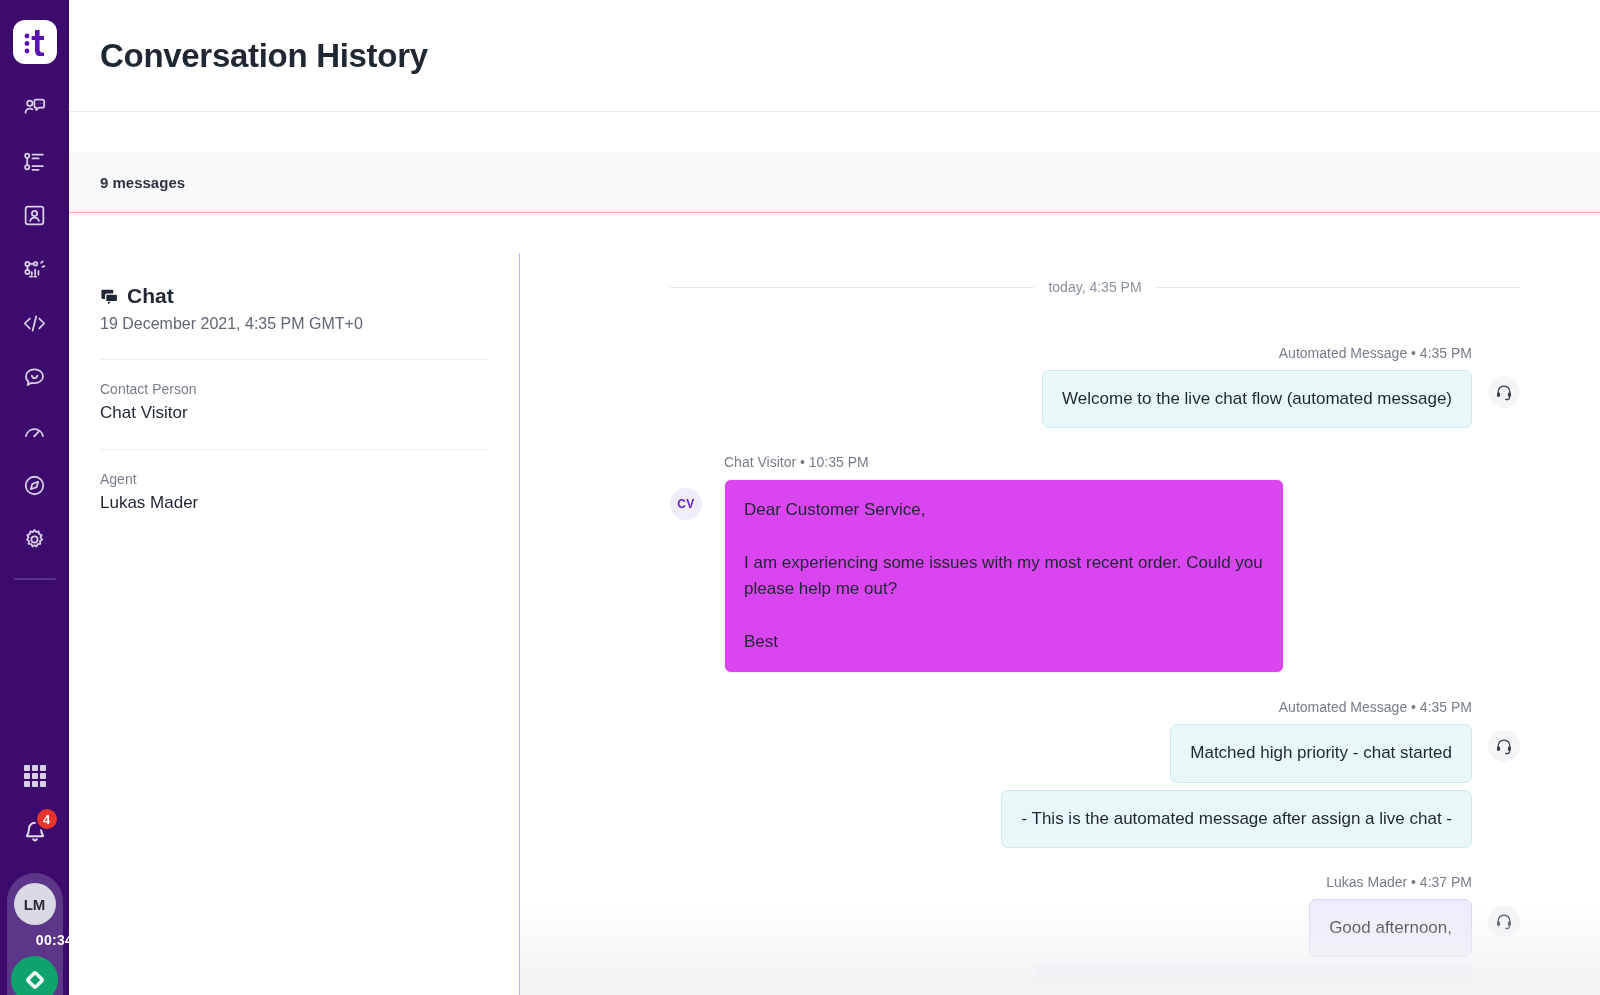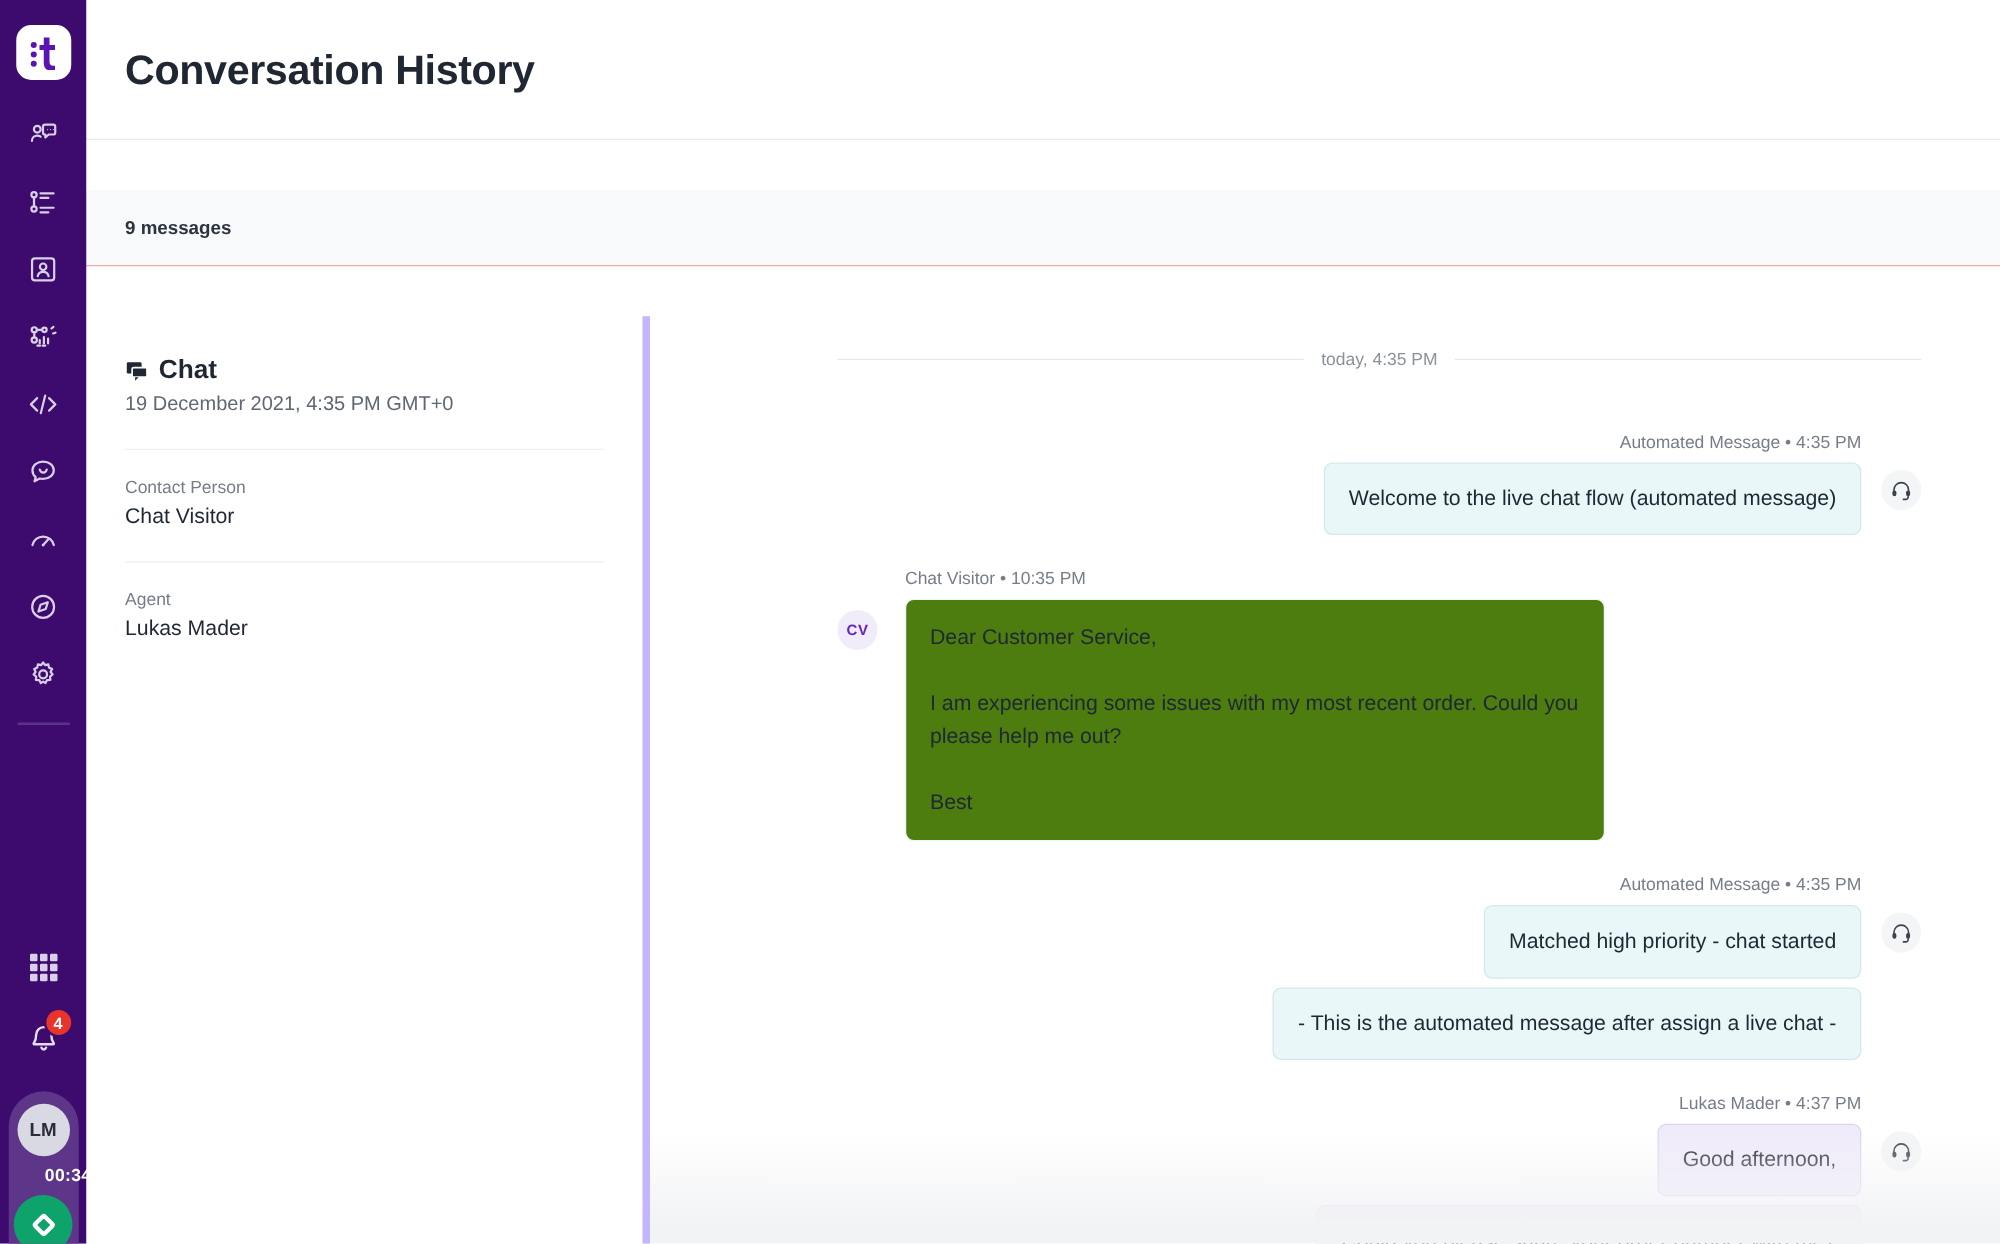--- a/index.html
+++ b/index.html
@@ -89,56 +89,56 @@
     background: #f8f9fa; border-bottom: 1px solid #fca5a5;
     display: flex; align-items: center;
   }
   .msg-count { font-size: 15px; font-weight: 700; color: #2b333f; margin-left: 31px; }
 
   .body { flex: 1; display: flex; min-height: 0; }
 
   
   .detail {
     width: 451px; flex: 0 0 451px;
-    border-right: 6px solid #c4b5fd;
+    border-right: 1px solid #c4b5fd;
     padding: 31px 31px 0 31px;
     background: #fff;
   }
   .detail-head { display: flex; align-items: center; gap: 8px; }
   .detail-head svg { fill: #1f2733; }
   .detail-title { font-size: 21px; font-weight: 700; color: #1f2733; }
   .detail-date { font-size: 16px; color: #5f6773; margin-top: 7px; }
   .detail-row { border-top: 1px solid #eceef0; margin-top: 26px; padding-top: 21px; }
   .detail-label { font-size: 14px; color: #767d89; }
   .detail-value { font-size: 17px; color: #1f2733; margin-top: 6px; }
 
   
   .convo { flex: 1; position: relative; min-width: 0; background: #fff; overflow: hidden; }
-  .convo-scroll { padding: 26px 63px 0 150px; height: 100%; }
+  .convo-scroll { padding: 26px 80px 0 150px; height: 100%; }
   .day-divider {
     display: flex; align-items: center; gap: 14px;
     color: #8a919c; font-size: 14px; margin-bottom: 50px;
   }
   .day-divider .ln { flex: 1; height: 1px; background: #e6e8eb; }
 
   .group { margin-bottom: 26px; }
   .meta { font-size: 14px; color: #767d89; margin-bottom: 9px; }
   .meta.right { text-align: right; padding-right: 48px; }
   .meta.left { text-align: left; padding-left: 54px; }
 
   .bubble-line { display: flex; align-items: flex-start; margin-bottom: 7px; }
   .bubble-line.right { justify-content: flex-end; }
   .bubble {
     border-radius: 7px; padding: 15px 19px;
     font-size: 17px; line-height: 1.55; color: #1f2733;
     max-width: 560px; white-space: pre-line; word-wrap: break-word;
   }
   .bubble.auto { background: #e9f7f8; border: 1px solid #cfe9ec; }
   .bubble.agent { background: #f0ebfa; border: 1px solid #ddd2f2; }
-  .bubble.visitor { background: #4d7c0f; border: 1px solid #f2f3f5; padding: 17px 19px; }
+  .bubble.visitor { background: #d946ef; border: 1px solid #f2f3f5; padding: 17px 19px; }
 
   .headset {
     width: 32px; height: 32px; border-radius: 50%;
     background: #f4f5f7; margin-left: 16px; margin-top: 6px;
     display: flex; align-items: center; justify-content: center; flex: 0 0 32px;
   }
   .headset svg { fill: none; stroke: #3a424e; stroke-width: 1.7; stroke-linecap: round; stroke-linejoin: round; }
   .headset.ghost { background: transparent; }
 
   .avatar-cv {

